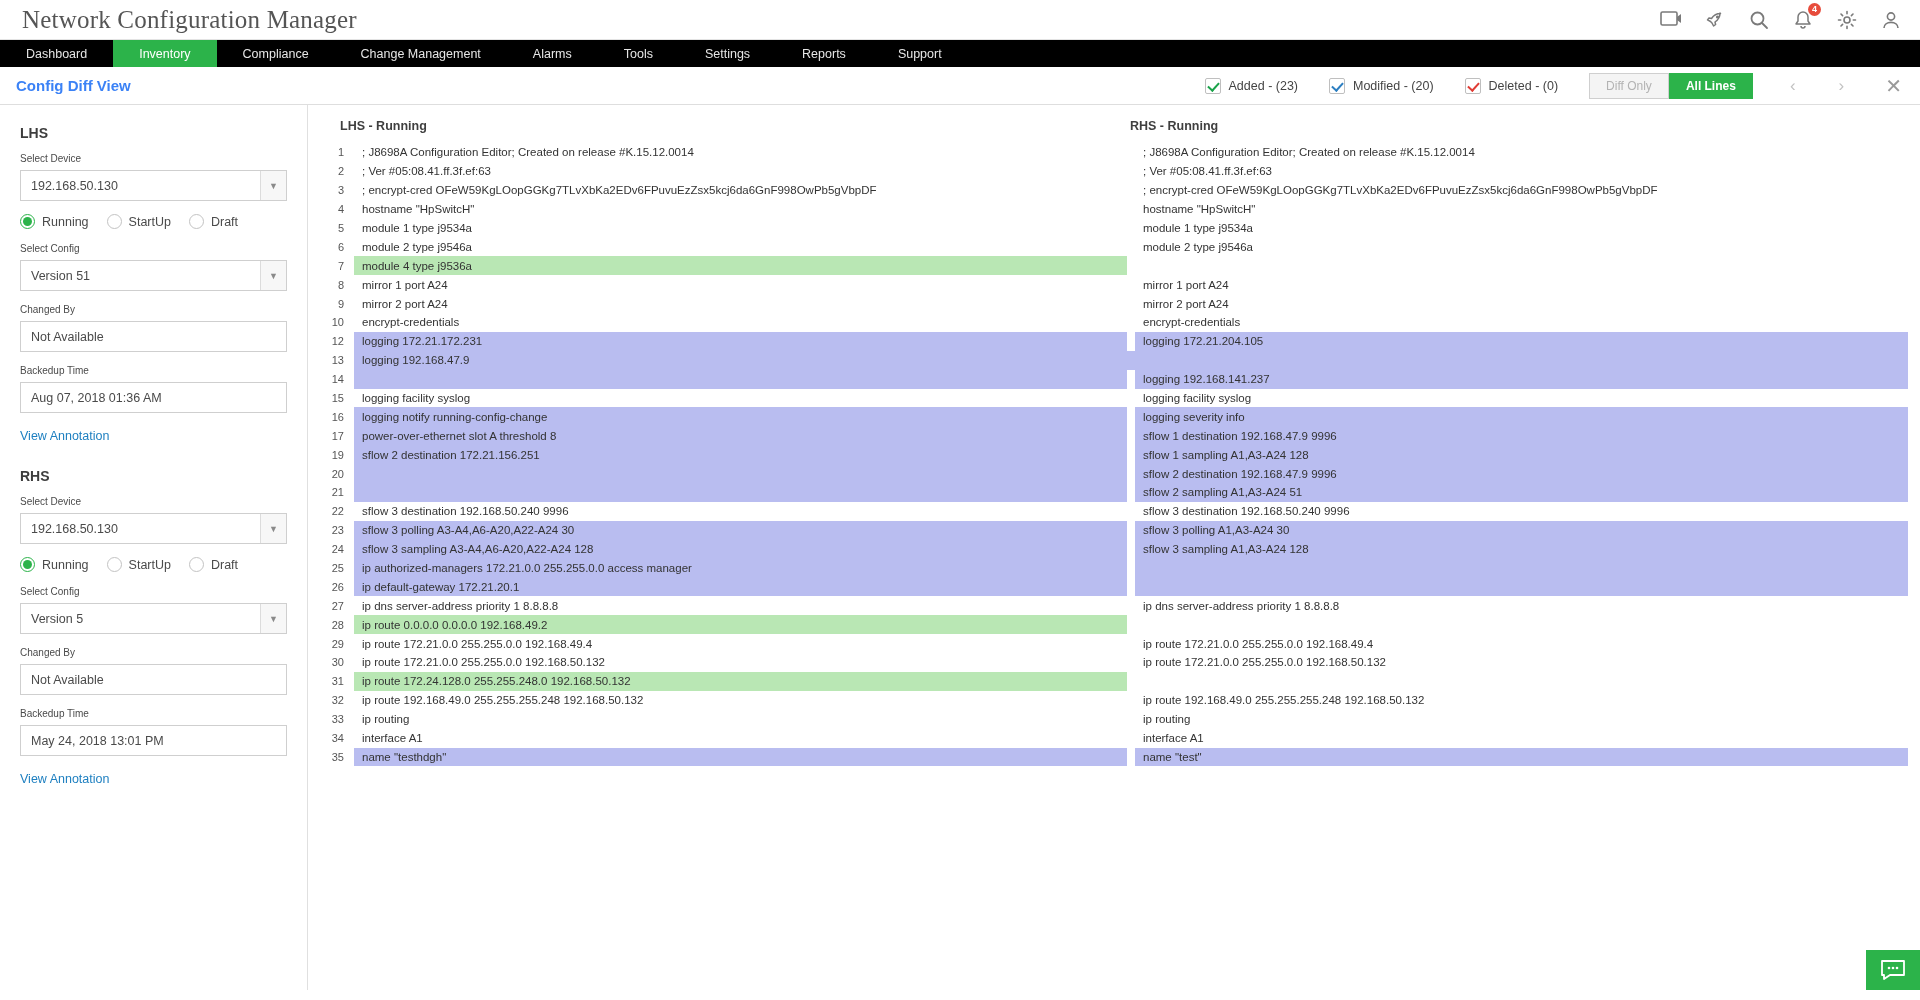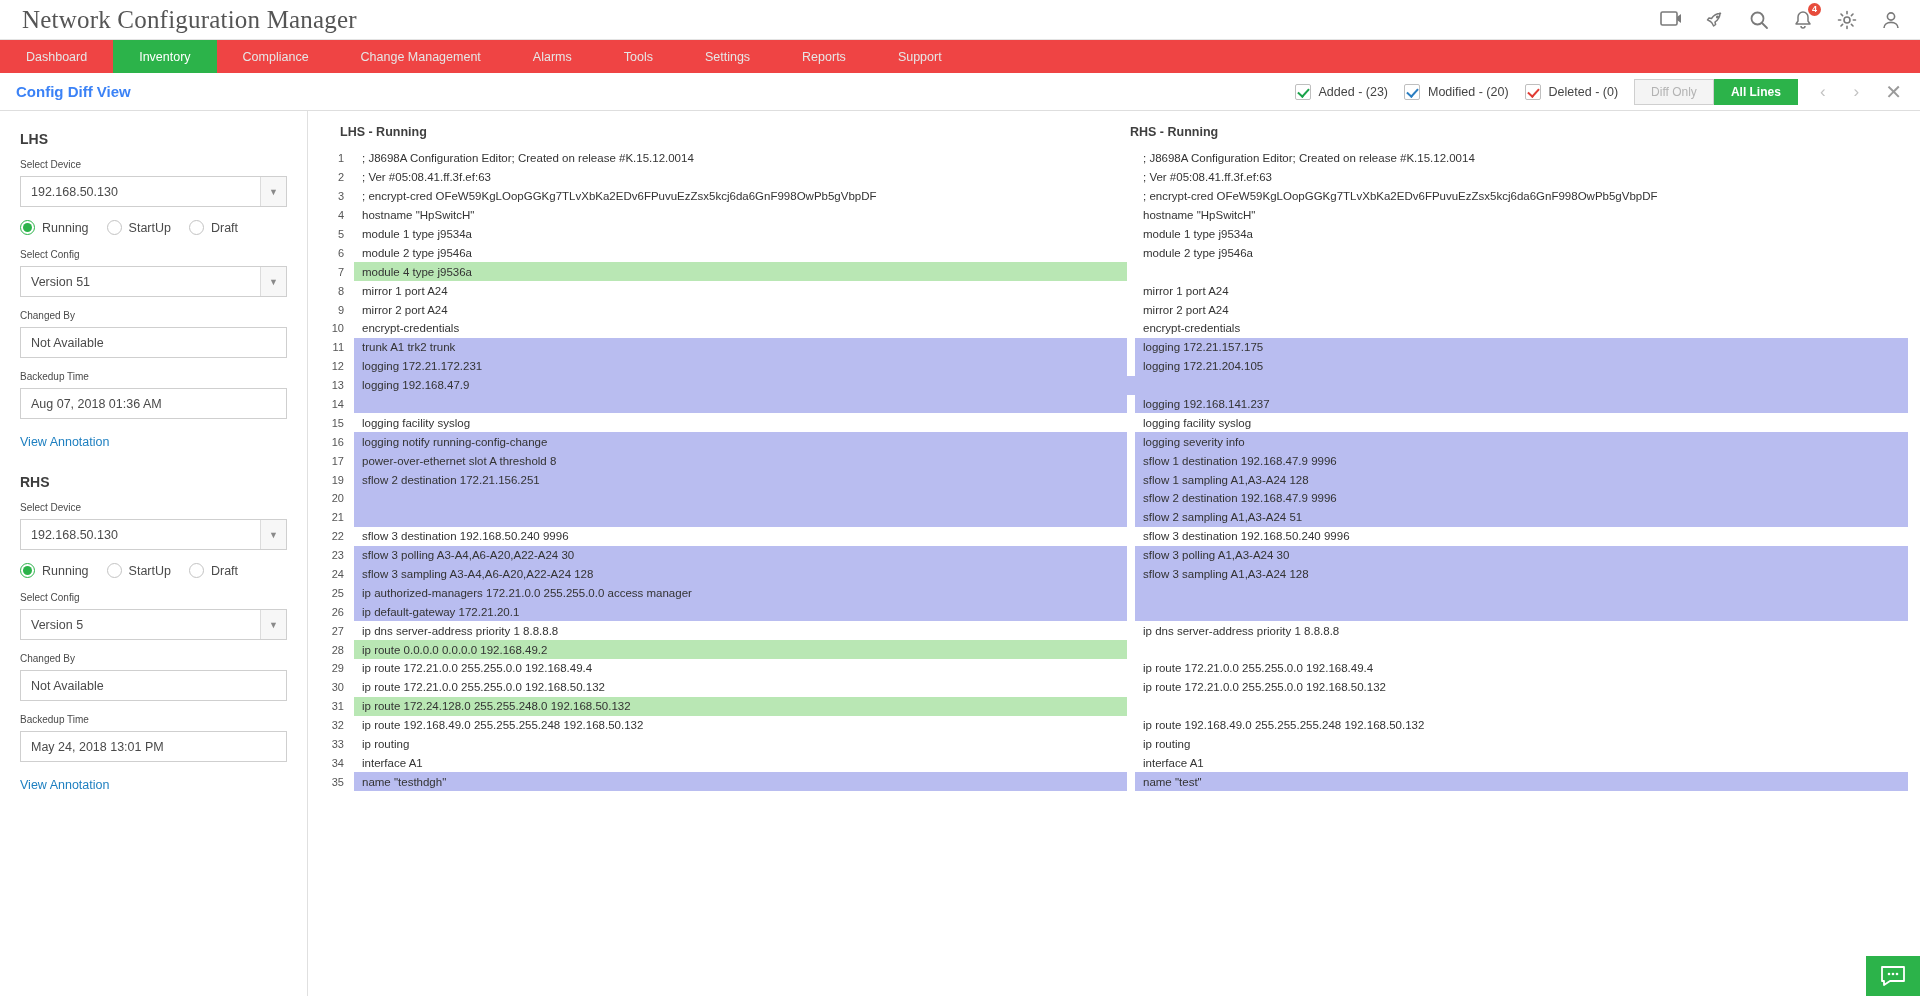--- a/index.html
+++ b/index.html
@@ -44,22 +44,22 @@
     line-height: 13px;
     min-width: 13px;
     height: 13px;
     border-radius: 7px;
     text-align: center;
     padding: 0 2px;
     font-weight: bold;
   }
   
   .navbar {
-    height: 33px;
-    background: #ef4444;
+    height: 27px;
+    background: #000000;
     display: flex;
     align-items: stretch;
     text-align: center;
   }
   .navitem {
     color: #e6e6e6;
     font-size: 12.5px;
     padding: 0 26px;
     display: flex; align-items: center;
     cursor: pointer;
@@ -70,21 +70,21 @@
   .subheader {
     height: 38px;
     background: #fff;
     border-bottom: 1px solid #dedede;
     display: flex;
     align-items: center;
     justify-content: space-between;
     padding: 0 14px 0 16px;
   }
   .page-title { font-size: 15px; color: #3b82f6; font-weight: bold; }
-  .sub-right { display: flex; align-items: center; gap: 16px; }
+  .sub-right { display: flex; align-items: center; gap: 31px; }
   .chk-group { display: flex; align-items: center; gap: 8px; font-size: 12.5px; color: #444; }
   .chk {
     width: 16px; height: 16px;
     border: 1px solid #bfbfbf;
     background: #fff;
     position: relative;
     display: inline-block;
     border-radius: 2px;
   }
   .chk::after {
@@ -478,29 +478,20 @@
         <div class="row">
           <div class="gutter">10</div>
           <div class="cell left">
             <span class="txt">encrypt-credentials</span>
           </div>
           <div class="cell right">
             <span class="txt">encrypt-credentials</span>
           </div>
         </div>
         <div class="row">
-          <div class="gutter">11</div>
-          <div class="cell left mod">
-            <span class="txt">trunk A1 trk2 trunk</span>
-          </div>
-          <div class="cell right mod">
-            <span class="txt">logging 172.21.157.175</span>
-          </div>
-        </div>
-        <div class="row">
           <div class="gutter">12</div>
           <div class="cell left mod">
             <span class="txt">logging 172.21.172.231</span>
           </div>
           <div class="cell right mod">
             <span class="txt">logging 172.21.204.105</span>
           </div>
         </div>
         <div class="row">
           <div class="gutter">13</div>

